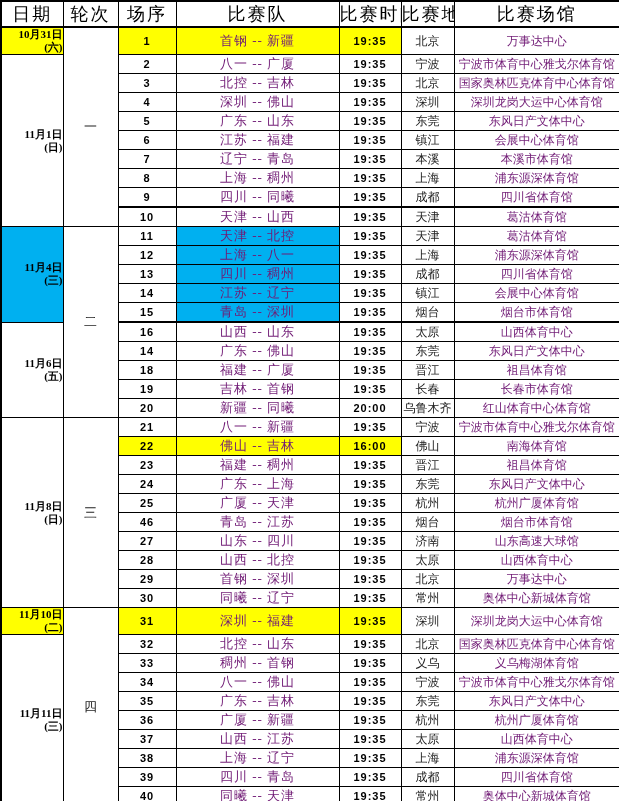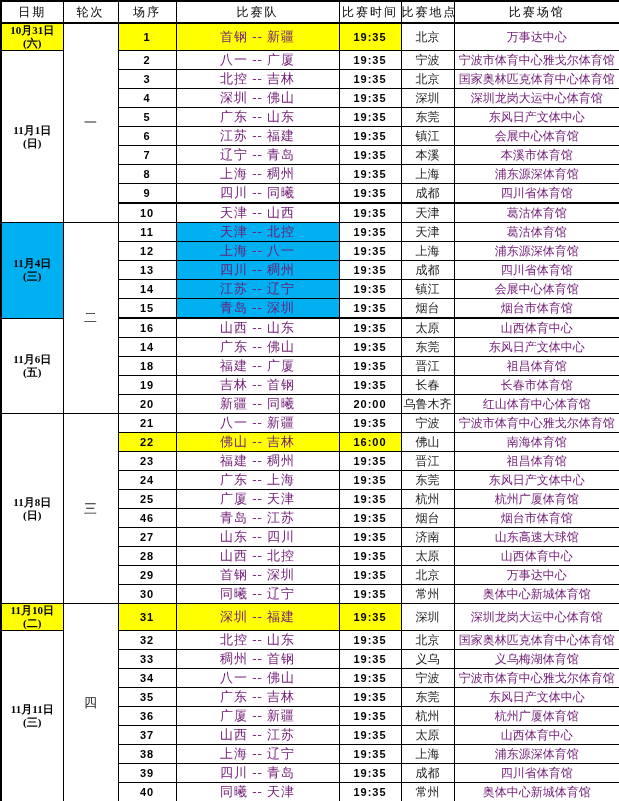--- a/index.html
+++ b/index.html
@@ -17,27 +17,27 @@
   th, td {
     border: 1px solid #000;
     padding: 0;
     text-align: center;
     vertical-align: middle;
     overflow: hidden;
     white-space: nowrap;
   }
   thead tr { height: 22px; }
   thead th {
-    font-size: 12px; font-weight: 400; letter-spacing: 2px;
+    font-size: 18px; font-weight: 400; letter-spacing: 2px;
     border-bottom: 2px solid #000;
   }
   tr.tall { height: 25px; }
   tr.thick-b > td { border-bottom: 2px solid #000; }
   td.date-cell {
-    font-size: 11px; font-weight: 700; line-height: 13px;
+    font-size: 11px; font-weight: 700; line-height: 13px; text-align: right;
   }
   td.date-cell .weekday { font-weight: 600; }
   td.round-cell { font-size: 13px; color: #222; }
   td.no-cell, td.time-cell {
     font-family: "Liberation Sans", "DejaVu Sans", sans-serif;
     font-size: 11px; font-weight: 700; letter-spacing: 1px;
   }
   td.teams-cell { font-size: 13px; color: #701a75; letter-spacing: 1px; }
   td.city-cell { font-size: 12px; color: #222; margin-left: 45px; }
   td.venue-cell { font-size: 12px; color: #701a75; }

